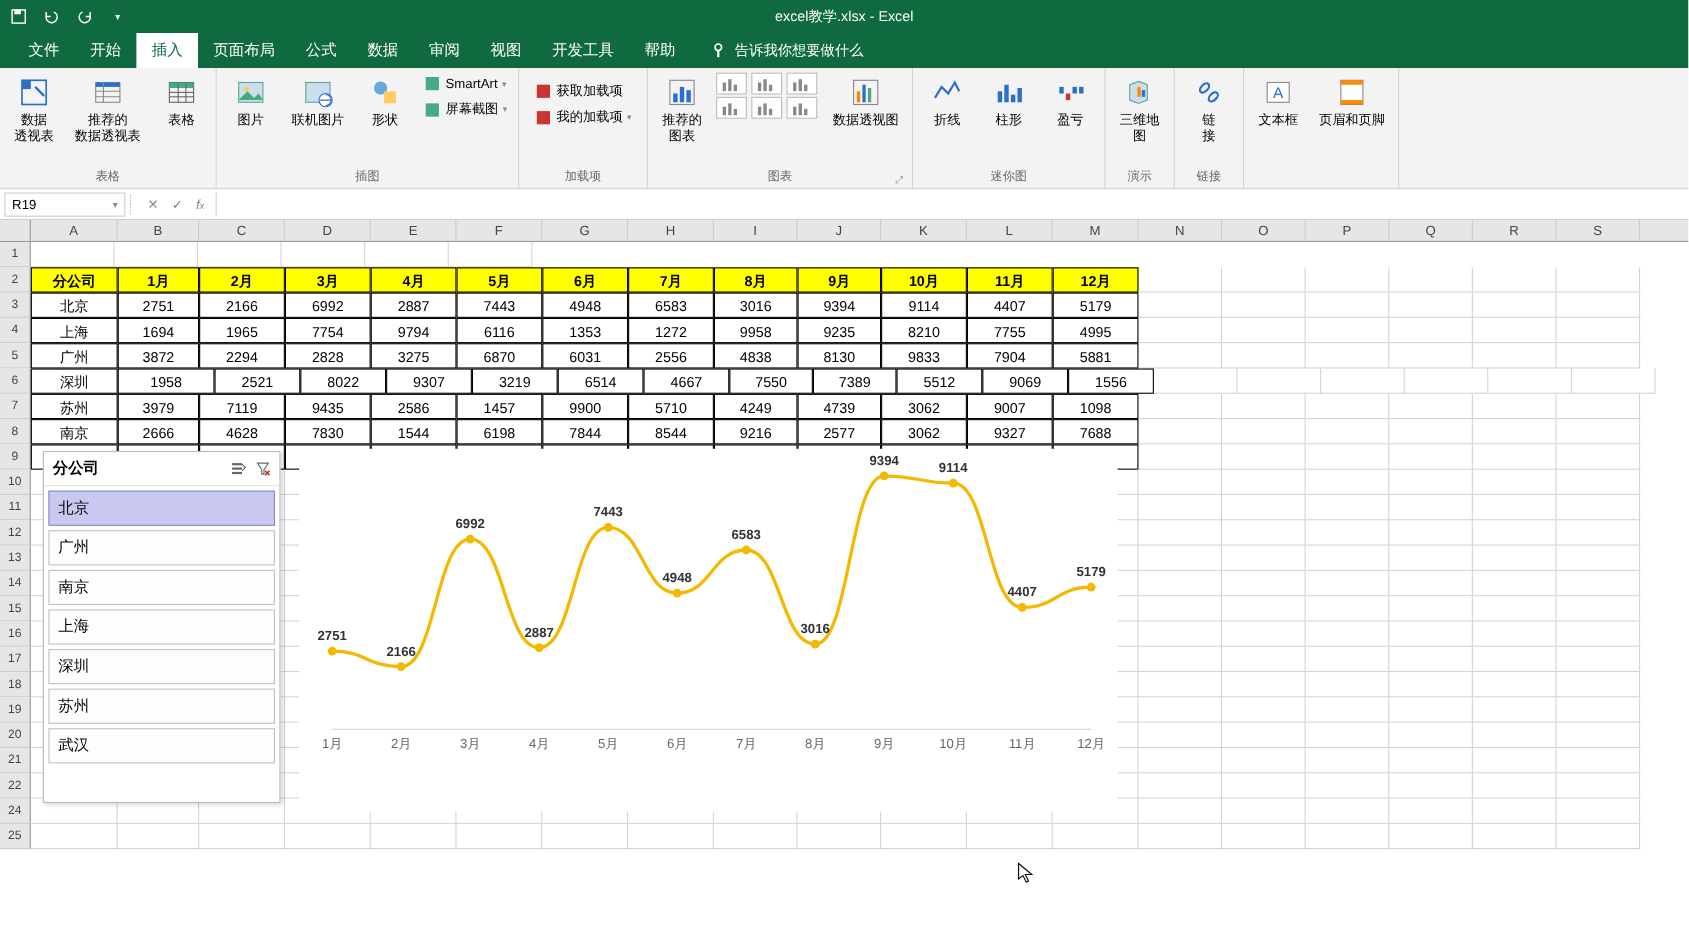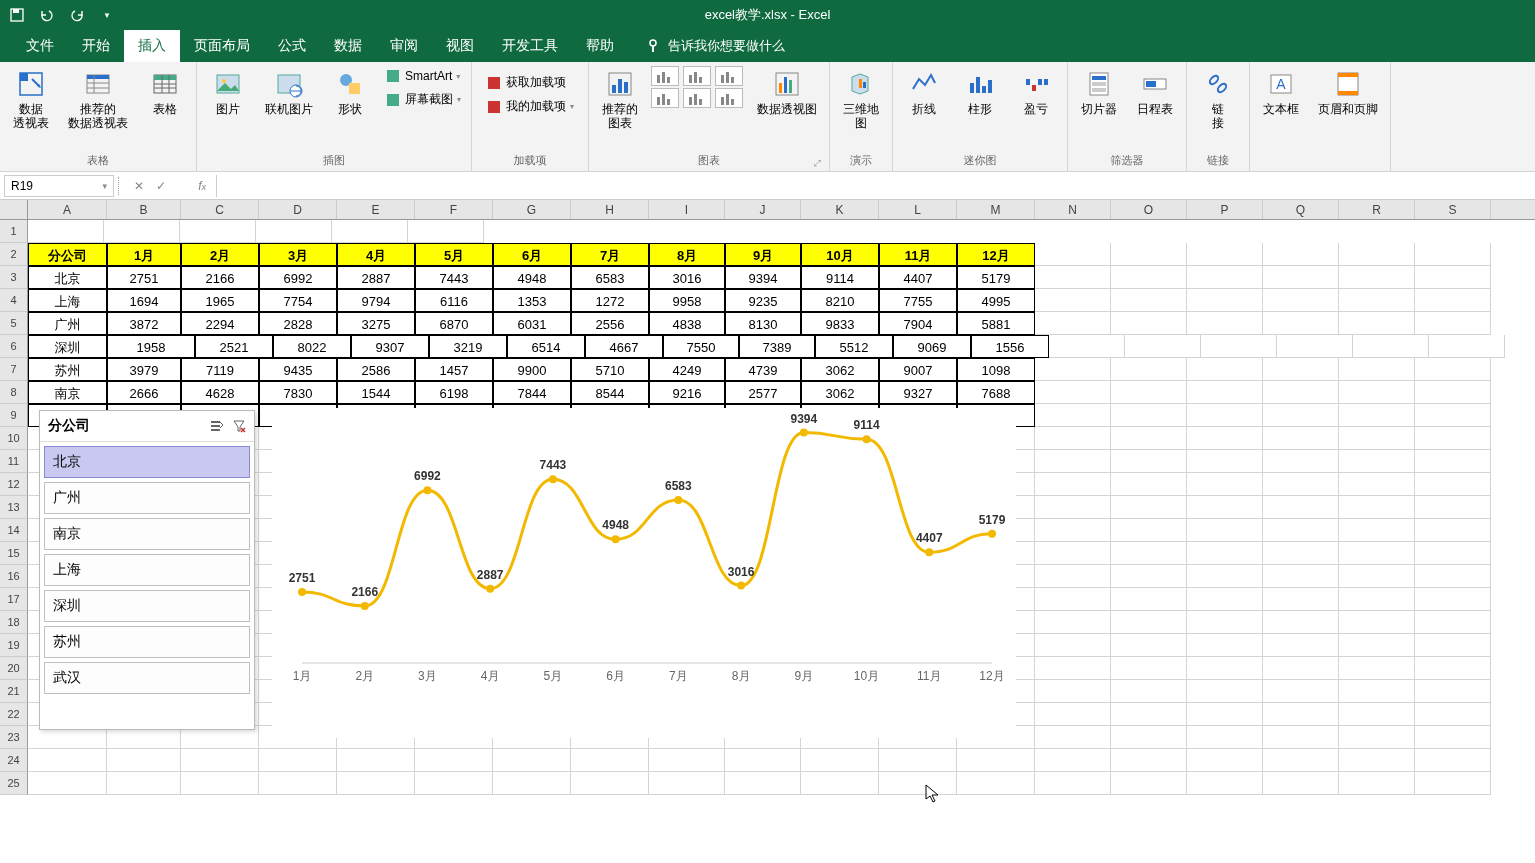--- a/index.html
+++ b/index.html
@@ -298,35 +298,20 @@
           <div class="lbl">数据透视图</div>
         </div>
       </div>
       <div class="rlabel">图表<span class="launcher">⤢</span></div>
     </div>
     <div class="rgroup">
       <div class="rbody">
         <div class="bigbtn">
           <div class="ico">
             <svg width="30" height="30" viewBox="0 0 30 30">
-              <path d="M6 8 L14 5 L22 8 L22 22 L14 25 L6 22 Z" fill="#cde" stroke="#5a9"></path>
-              <rect x="13" y="10" width="3" height="9" fill="#f80"></rect>
-              <rect x="17" y="13" width="3" height="6" fill="#2a6fc9"></rect>
-            </svg>
-          </div>
-          <div class="lbl">三维地<br>图</div>
-        </div>
-      </div>
-      <div class="rlabel">演示</div>
-    </div>
-    <div class="rgroup">
-      <div class="rbody">
-        <div class="bigbtn">
-          <div class="ico">
-            <svg width="30" height="30" viewBox="0 0 30 30">
               <path d="M4 20 L10 10 L16 16 L22 6 L26 14" fill="none" stroke="#2a6fc9" stroke-width="2"></path>
             </svg>
           </div>
           <div class="lbl">折线</div>
         </div>
         <div class="bigbtn">
           <div class="ico">
             <svg width="30" height="30" viewBox="0 0 30 30">
               <rect x="5" y="14" width="4" height="10" fill="#2a6fc9"></rect>
               <rect x="11" y="8" width="4" height="16" fill="#2a6fc9"></rect>
@@ -348,39 +333,29 @@
           <div class="lbl">盈亏</div>
         </div>
       </div>
       <div class="rlabel">迷你图</div>
     </div>
     <div class="rgroup">
       <div class="rbody">
         <div class="bigbtn">
           <div class="ico">
             <svg width="30" height="30" viewBox="0 0 30 30">
-              <rect x="6" y="4" width="18" height="22" fill="#fff" stroke="#888"></rect>
-              <rect x="8" y="7" width="14" height="4" fill="#2a6fc9"></rect>
-              <rect x="8" y="13" width="14" height="4" fill="#ccc"></rect>
-              <rect x="8" y="19" width="14" height="4" fill="#ccc"></rect>
-            </svg>
-          </div>
-          <div class="lbl">切片器</div>
-        </div>
-        <div class="bigbtn">
-          <div class="ico">
-            <svg width="30" height="30" viewBox="0 0 30 30">
-              <rect x="4" y="10" width="22" height="10" fill="#fff" stroke="#888"></rect>
-              <rect x="6" y="12" width="10" height="6" fill="#2a6fc9"></rect>
-            </svg>
-          </div>
-          <div class="lbl">日程表</div>
-        </div>
-      </div>
-      <div class="rlabel">筛选器</div>
+              <path d="M6 8 L14 5 L22 8 L22 22 L14 25 L6 22 Z" fill="#cde" stroke="#5a9"></path>
+              <rect x="13" y="10" width="3" height="9" fill="#f80"></rect>
+              <rect x="17" y="13" width="3" height="6" fill="#2a6fc9"></rect>
+            </svg>
+          </div>
+          <div class="lbl">三维地<br>图</div>
+        </div>
+      </div>
+      <div class="rlabel">演示</div>
     </div>
     <div class="rgroup">
       <div class="rbody">
         <div class="bigbtn">
           <div class="ico">
             <svg width="30" height="30" viewBox="0 0 30 30">
               <ellipse cx="11" cy="11" rx="5" ry="3" transform="rotate(-45 11 11)" fill="none" stroke="#2a6fc9" stroke-width="2"></ellipse>
               <ellipse cx="19" cy="19" rx="5" ry="3" transform="rotate(-45 19 19)" fill="none" stroke="#2a6fc9" stroke-width="2"></ellipse>
             </svg>
           </div>
@@ -417,21 +392,21 @@
 
 <div class="namebox-row">
   <div class="namebox">
       <span>R19</span>
       <span style="font-size:9px;color:#888;">▾</span>
     </div>
   <div style="width:6px;border-left:1px dotted #aaa;height:18px;"></div>
   <div class="fx-btns">
     <span>✕</span>
     <span>✓</span>
-    <span style="font-style:italic;margin-left:20px;">f<span style="font-size:9px;">x</span></span>
+    <span style="font-style:italic;">f<span style="font-size:9px;">x</span></span>
   </div>
   <div class="fx-input"></div>
 </div>
 
 <div class="grid-wrap">
   <div class="colhdr-row" id="colhdrs">
     <div class="selall"></div>
   <div class="colhdr" style="width: 79px;">A</div>
       <div class="colhdr" style="width: 74px;">B</div>
       <div class="colhdr" style="width: 78px;">C</div>
@@ -897,42 +872,20 @@
         <div class="cell" style="width: 78px;"></div>
         <div class="cell" style="width: 76px;"></div>
         <div class="cell" style="width: 76px;"></div>
         <div class="cell" style="width: 76px;"></div>
         <div class="cell" style="width: 76px;"></div>
         <div class="cell" style="width: 76px;"></div>
         <div class="cell" style="width: 76px;"></div>
       </div>
       <div class="row">
         <div class="rowhdr">22</div>
-        <div class="cell" style="width: 79px;"></div>
-        <div class="cell" style="width: 74px;"></div>
-        <div class="cell" style="width: 78px;"></div>
-        <div class="cell" style="width: 78px;"></div>
-        <div class="cell" style="width: 78px;"></div>
-        <div class="cell" style="width: 78px;"></div>
-        <div class="cell" style="width: 78px;"></div>
-        <div class="cell" style="width: 78px;"></div>
-        <div class="cell" style="width: 76px;"></div>
-        <div class="cell" style="width: 76px;"></div>
-        <div class="cell" style="width: 78px;"></div>
-        <div class="cell" style="width: 78px;"></div>
-        <div class="cell" style="width: 78px;"></div>
-        <div class="cell" style="width: 76px;"></div>
-        <div class="cell" style="width: 76px;"></div>
-        <div class="cell" style="width: 76px;"></div>
-        <div class="cell" style="width: 76px;"></div>
-        <div class="cell" style="width: 76px;"></div>
-        <div class="cell" style="width: 76px;"></div>
-      </div>
-      <div class="row">
-        <div class="rowhdr">23</div>
         <div class="cell" style="width: 79px;"></div>
         <div class="cell" style="width: 74px;"></div>
         <div class="cell" style="width: 78px;"></div>
         <div class="cell" style="width: 78px;"></div>
         <div class="cell" style="width: 78px;"></div>
         <div class="cell" style="width: 78px;"></div>
         <div class="cell" style="width: 78px;"></div>
         <div class="cell" style="width: 78px;"></div>
         <div class="cell" style="width: 76px;"></div>
         <div class="cell" style="width: 76px;"></div>

